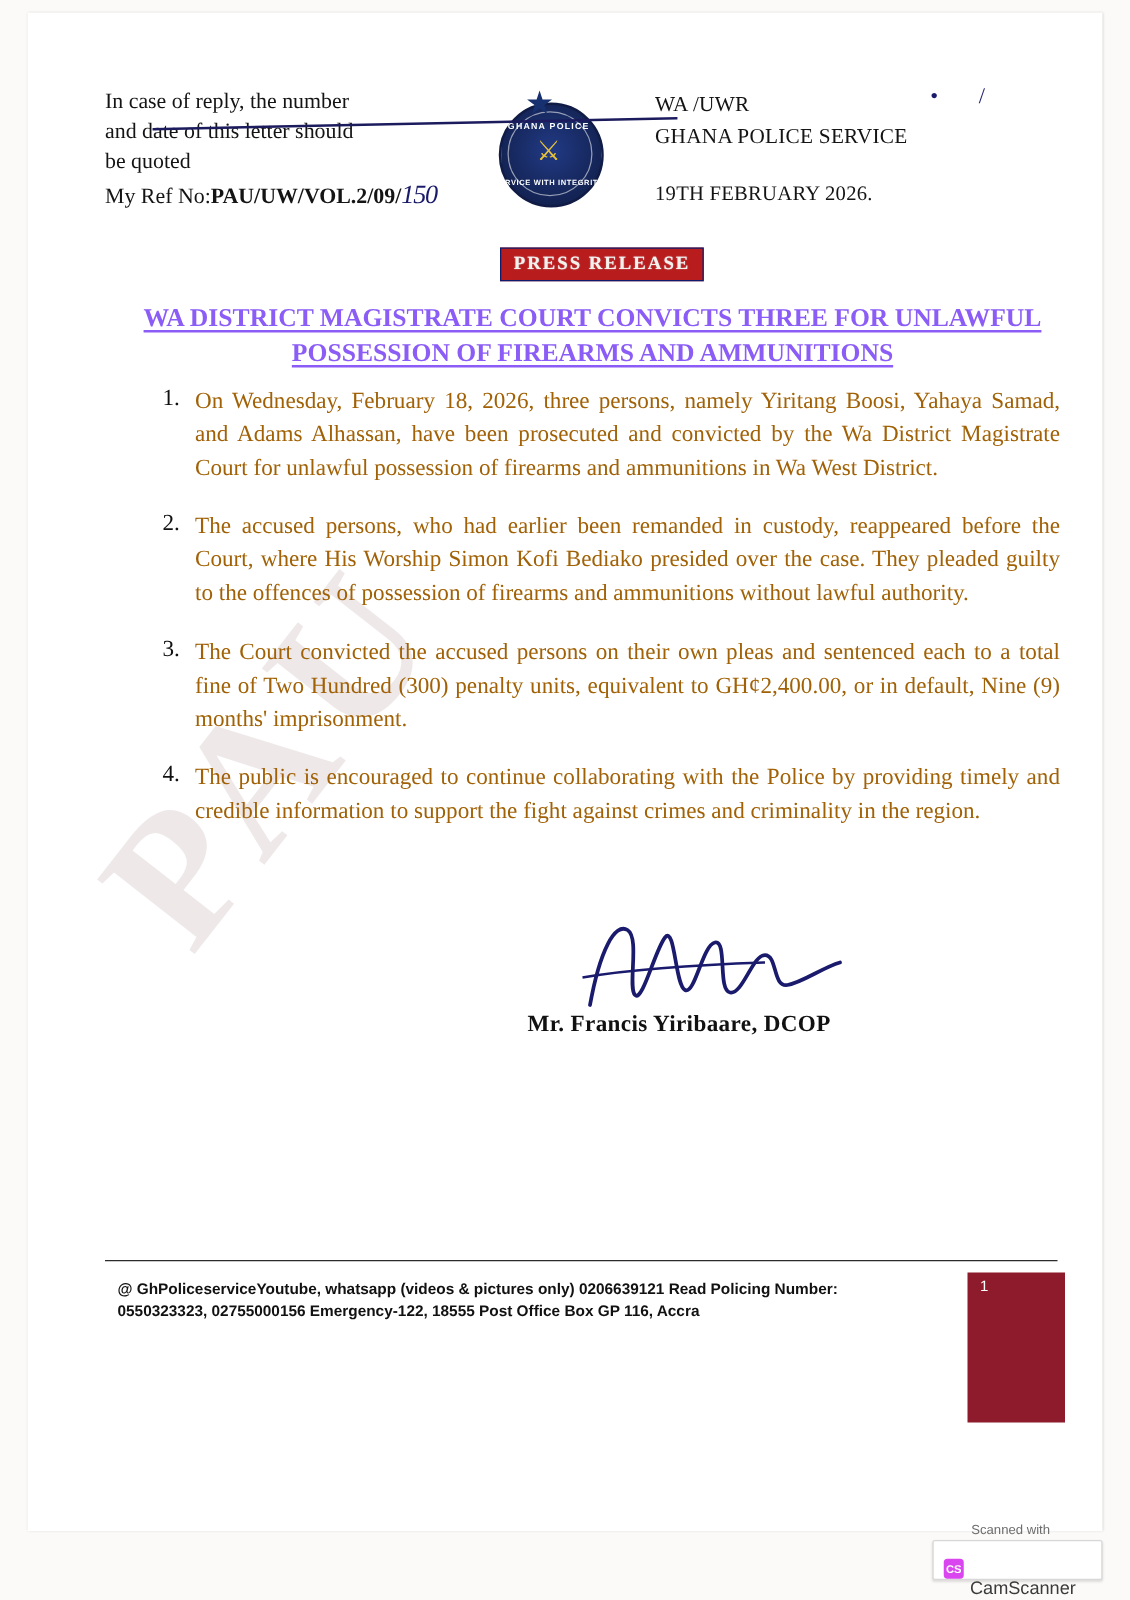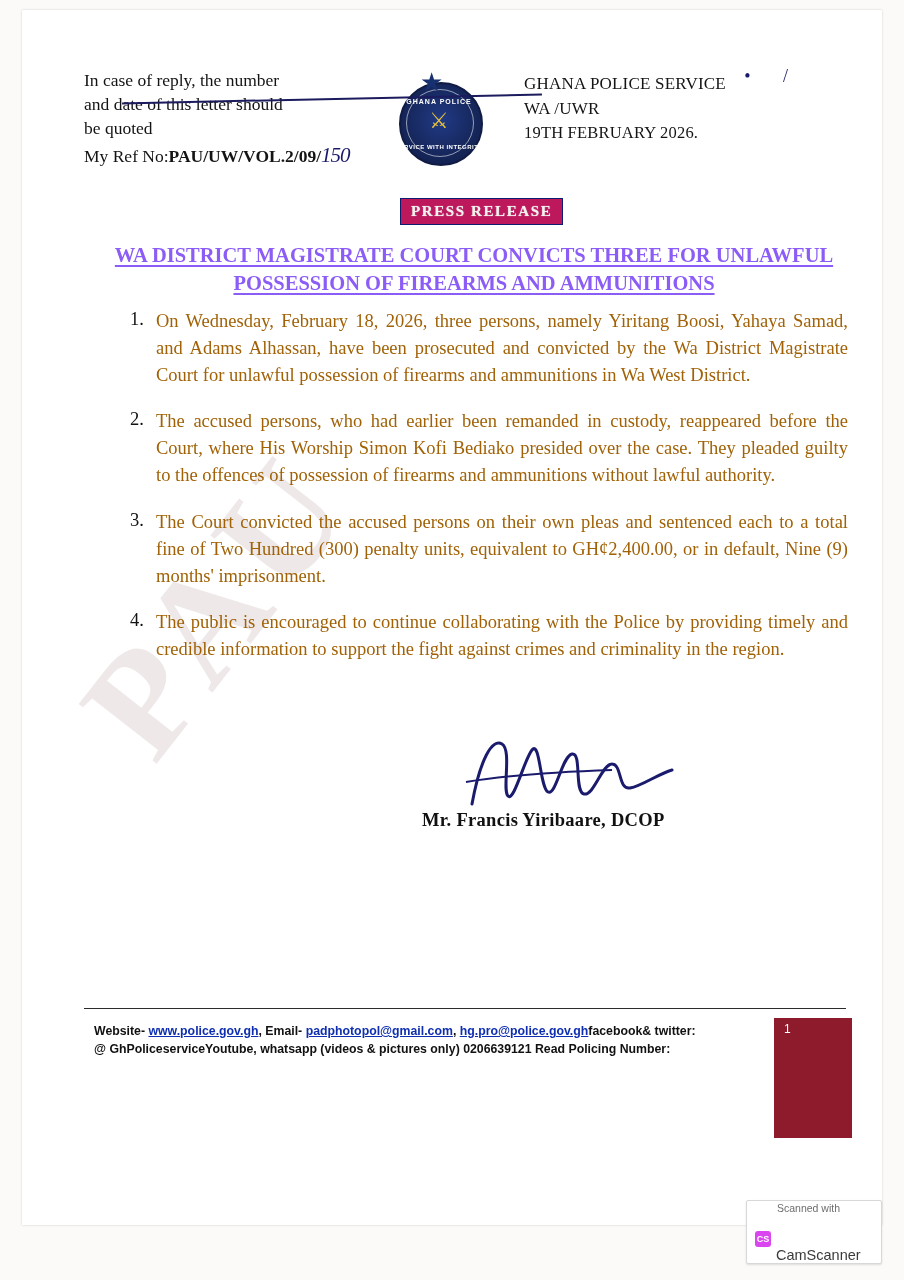--- a/index.html
+++ b/index.html
@@ -154,38 +154,39 @@
   .hdr-right {
     font-family: "Liberation Serif", serif;
     font-size: 17px;
     line-height: 1.45;
     color: #141414;
     width: 300px;
     padding-top: 4px;
     letter-spacing: 0.2px;
   }
   .hdr-right .date {
+    margin-top: 22px;
     font-size: 16.5px;
   }
   .ink-marks {
     position: absolute;
     right: 80px;
     top: 56px;
     font-size: 18px;
     color: #1b1b6b;
     font-family: "Liberation Serif", serif;
     letter-spacing: 14px;
   }
 
   
   .pressbar {
     position: absolute;
     left: 378px;
     top: 188px;
-    background: #be185d;
+    background: #b91c1c;
     padding: 3px 10px 4px 10px;
     border: 1px solid #0f1c6e;
   }
   .pressbar span {
     font-family: "Liberation Serif", serif;
     font-weight: bold;
     font-size: 15px;
     letter-spacing: 1.6px;
     color: #f4f1ea;
     text-shadow: 0 0 1px #cfcfe8;
@@ -313,21 +314,21 @@
     font-size: 12px;
     color: #fff;
   }
 
   
   .cambadge {
     position: absolute;
     right: 22px;
     bottom: 16px;
     width: 136px;
-    height: 64px;
+    height: 32px;
     background: #ffffff;
     border: 1px solid #d8d8d8;
     border-radius: 2px;
     box-shadow: 0 1px 2px rgba(0,0,0,0.12);
     display: flex;
     flex-direction: column;
     justify-content: center;
     padding-left: 8px;
     box-sizing: border-box;
   }
@@ -383,22 +384,22 @@
       <div class="crest">
         <div class="circ"></div>
         <div class="ring"></div>
         <div class="star"></div>
         <div class="toptxt">GHANA POLICE</div>
         <div class="emblem">⚔</div>
         <div class="btmtxt">SERVICE WITH INTEGRITY</div>
       </div>
 
       <div class="hdr-right">
+        <div>WA /UWR</div>
         <div>GHANA POLICE SERVICE</div>
-        <div>WA /UWR</div>
         <div class="date">19TH FEBRUARY 2026.</div>
       </div>
     </div>
     <div class="ink-marks">• /</div>
 
     <div class="pressbar">
       <span>PRESS RELEASE</span>
     </div>
 
     <div class="title">WA DISTRICT MAGISTRATE COURT CONVICTS THREE FOR UNLAWFUL POSSESSION OF FIREARMS AND AMMUNITIONS</div>
@@ -428,28 +429,22 @@
           <path d="M10,74 C18,30 30,8 40,14 C50,20 40,60 46,66 C52,72 62,30 70,20 C78,10 78,58 86,62 C94,66 100,26 110,24 C120,22 112,62 122,64 C132,66 140,34 150,34 C160,34 156,60 168,58 C180,56 196,44 210,40" fill="none" stroke="#1b1b6e" stroke-width="3" stroke-linecap="round"></path>
           <path d="M4,52 C40,46 90,42 150,40" fill="none" stroke="#1b1b6e" stroke-width="2"></path>
         </svg>
       </div>
       <div class="signame">Mr. Francis Yiribaare, DCOP</div>
     </div>
     <div class="sigline"></div>
 
     <div class="footrule"></div>
     <div class="footer">
-      <div>
-        <span>Website-</span>
-        <span class="lnk">www.police.gov.gh</span>,
-        <span>Email-</span>
-        <span class="lnk">padphotopol@gmail.com</span>,
-        <span class="lnk">hg.pro@police.gov.gh</span><span>facebook&amp;  twitter:</span>
-      </div>
       <div>@ GhPoliceserviceYoutube, whatsapp (videos &amp; pictures only)  0206639121 Read Policing Number:</div>
+      <div>0550323323, 02755000156 Emergency-122, 18555 Post Office Box GP 116, Accra</div>
     </div>
     <div class="pagebox"></div>
     <div class="pagenum">1</div>
 
   </div>
 
   <div class="cambadge">
     <div class="small">Scanned with</div>
     <div class="row">
       <div class="cs">CS</div>

